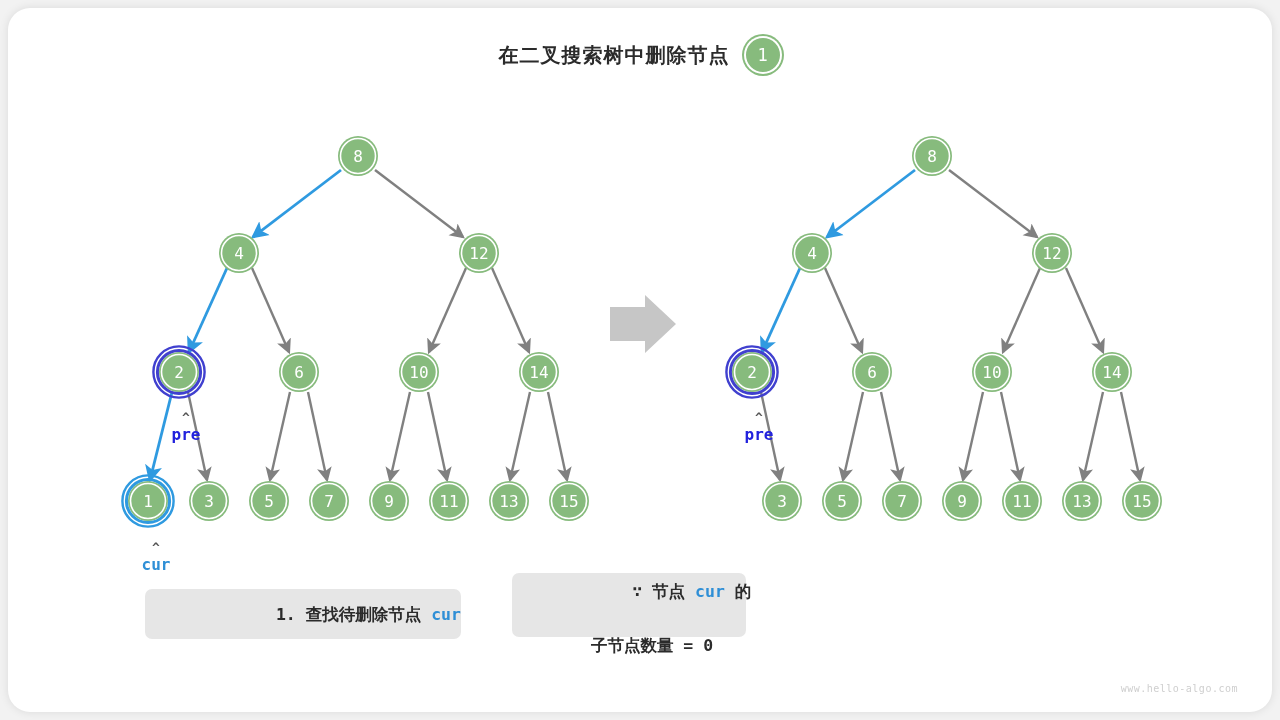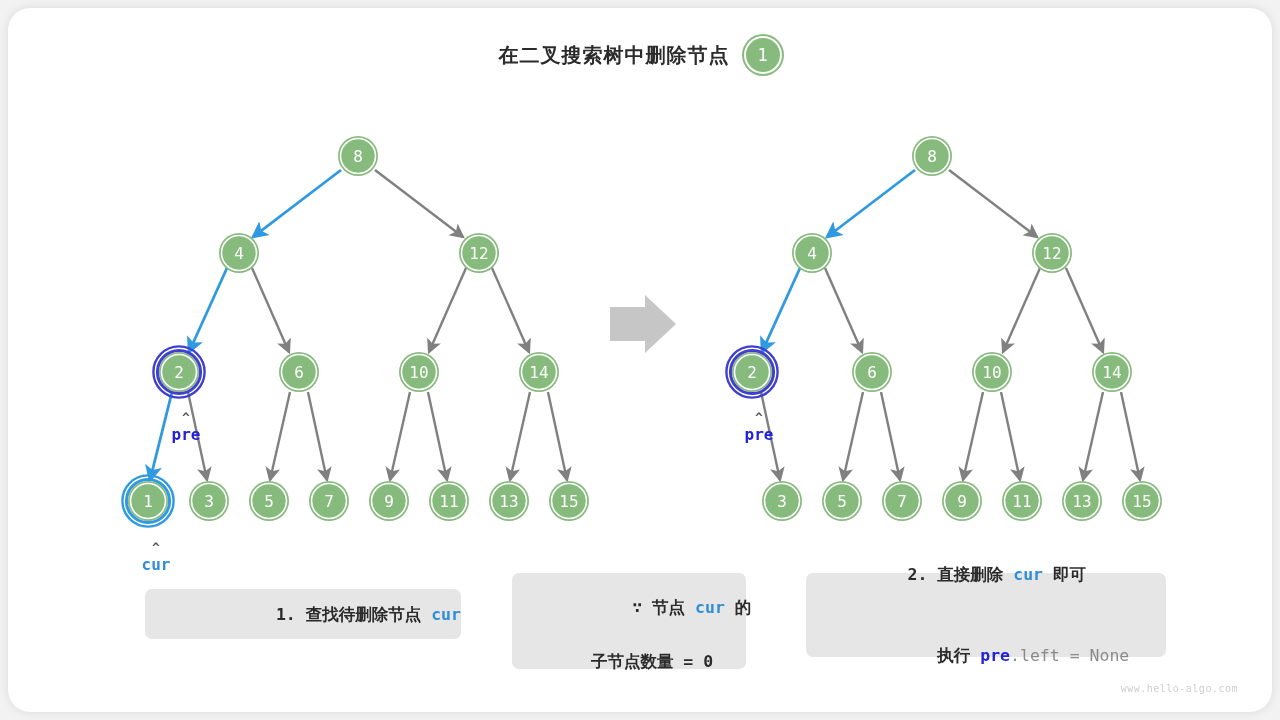--- a/index.html
+++ b/index.html
@@ -86,21 +86,21 @@
     line-height: 27px;
   }
   .mono-blue-light { color: #2f8fd6; font-weight: bold; }
   .mono-blue-dark  { color: #2222dd; font-weight: bold; }
   .mono-gray       { color: #8a8a8a; font-weight: normal; }
   #caption-left {
     left: 137px; top: 581px; width: 316px; height: 50px;
     align-items: flex-end;
   }
   #caption-mid {
-    left: 504px; top: 565px; width: 234px; height: 96px;
+    left: 504px; top: 565px; width: 234px; height: 64px;
     align-items: center;
     padding-left: 46px;
   }
   #caption-right {
     left: 798px; top: 565px; width: 360px; height: 84px;
     padding-left: 22px;
   }
   
   .ptr {
     position: absolute;
@@ -392,25 +392,17 @@
       </div>
     </div>
 
     <div class="caption" id="caption-mid">
       <div class="cap-line" style="text-align:center">
         <span>∵ 节点 </span><span class="mono-blue-light">cur</span><span> 的</span>
       </div>
       <div class="cap-line" style="text-align:center">子节点数量 = 0</div>
     </div>
 
-    <div class="caption" id="caption-right">
-      <div class="cap-line">
-        <span>2. 直接删除 </span><span class="mono-blue-light">cur</span><span> 即可</span>
-      </div>
-      <div class="cap-line">
-        <span>   执行 </span><span class="mono-blue-dark">pre</span><span class="mono-gray">.left = None</span>
-      </div>
-    </div>
 
     <div id="watermark">www.hello-algo.com</div>
 
   </div>
 </div>
 
 </body></html>

